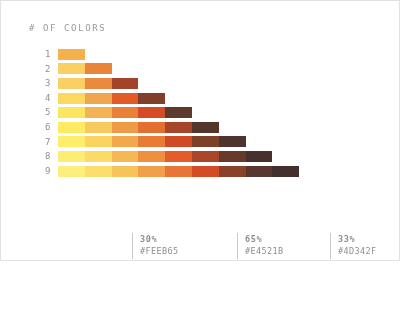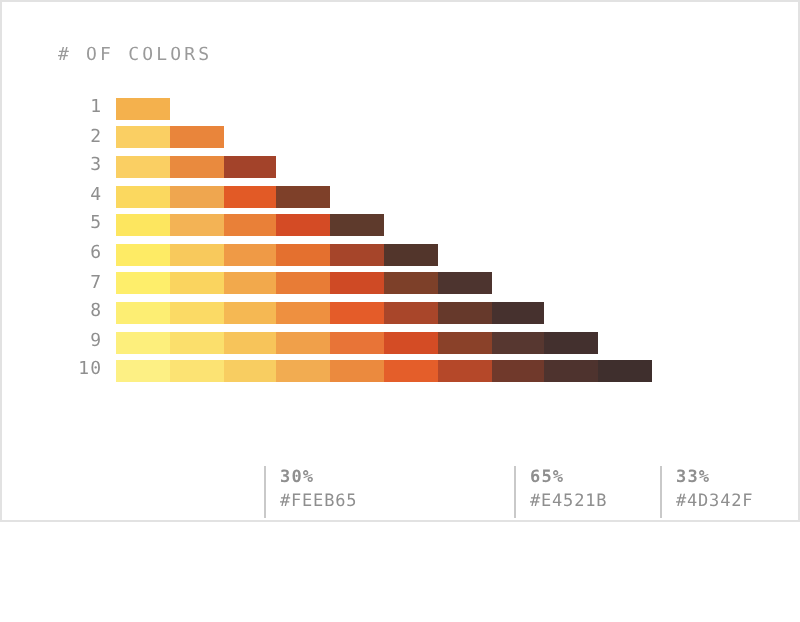--- a/index.html
+++ b/index.html
@@ -194,43 +194,28 @@
           <div class="cell" title="#FBDF6C" style="background: rgb(251, 223, 108); width: 26.8px;"></div>
           <div class="cell" title="#F7C45A" style="background: rgb(247, 196, 90); width: 26.8px;"></div>
           <div class="cell" title="#F0A04A" style="background: rgb(240, 160, 74); width: 26.8px;"></div>
           <div class="cell" title="#E87437" style="background: rgb(232, 116, 55); width: 26.8px;"></div>
           <div class="cell" title="#D44C25" style="background: rgb(212, 76, 37); width: 26.8px;"></div>
           <div class="cell" title="#8A4129" style="background: rgb(138, 65, 41); width: 26.8px;"></div>
           <div class="cell" title="#573730" style="background: rgb(87, 55, 48); width: 26.8px;"></div>
           <div class="cell" title="#43302E" style="background: rgb(67, 48, 46); width: 26.8px;"></div>
         </div>
       </div>
-      <div class="grid-row" style="top: 131.4px;">
-        <div class="row-label">10</div>
-        <div class="row-cells">
-          <div class="cell" title="#FDF084" style="background: rgb(253, 240, 132); width: 26.8px;"></div>
-          <div class="cell" title="#FCE373" style="background: rgb(252, 227, 115); width: 26.8px;"></div>
-          <div class="cell" title="#F8CD61" style="background: rgb(248, 205, 97); width: 26.8px;"></div>
-          <div class="cell" title="#F2AC51" style="background: rgb(242, 172, 81); width: 26.8px;"></div>
-          <div class="cell" title="#EB8A3E" style="background: rgb(235, 138, 62); width: 26.8px;"></div>
-          <div class="cell" title="#E45E2A" style="background: rgb(228, 94, 42); width: 26.8px;"></div>
-          <div class="cell" title="#B54829" style="background: rgb(181, 72, 41); width: 26.8px;"></div>
-          <div class="cell" title="#70392B" style="background: rgb(112, 57, 43); width: 26.8px;"></div>
-          <div class="cell" title="#4E332E" style="background: rgb(78, 51, 46); width: 26.8px;"></div>
-          <div class="cell" title="#3F2F2D" style="background: rgb(63, 47, 45); width: 26.8px;"></div>
-        </div>
-      </div>
     </div>
 
   <div id="markers">
       <div class="marker" style="left: 131px;">
         <div class="marker-pct">30%</div>
         <div class="marker-hex">#FEEB65</div>
       </div>
-      <div class="marker" style="left: 256px;">
+      <div class="marker" style="left: 236px;">
         <div class="marker-pct">65%</div>
         <div class="marker-hex">#E4521B</div>
       </div>
       <div class="marker" style="left: 329px;">
         <div class="marker-pct">33%</div>
         <div class="marker-hex">#4D342F</div>
       </div>
     </div>
 
   <div id="gradient-bar" style="background: linear-gradient(to right, rgb(255, 255, 255) 0%, rgb(255, 251, 216) 10%, rgb(254, 235, 101) 30%, rgb(253, 198, 63) 45%, rgb(247, 143, 30) 55%, rgb(228, 82, 27) 65%, rgb(157, 61, 29) 75%, rgb(77, 52, 47) 85%, rgb(10, 10, 10) 100%);"></div>

